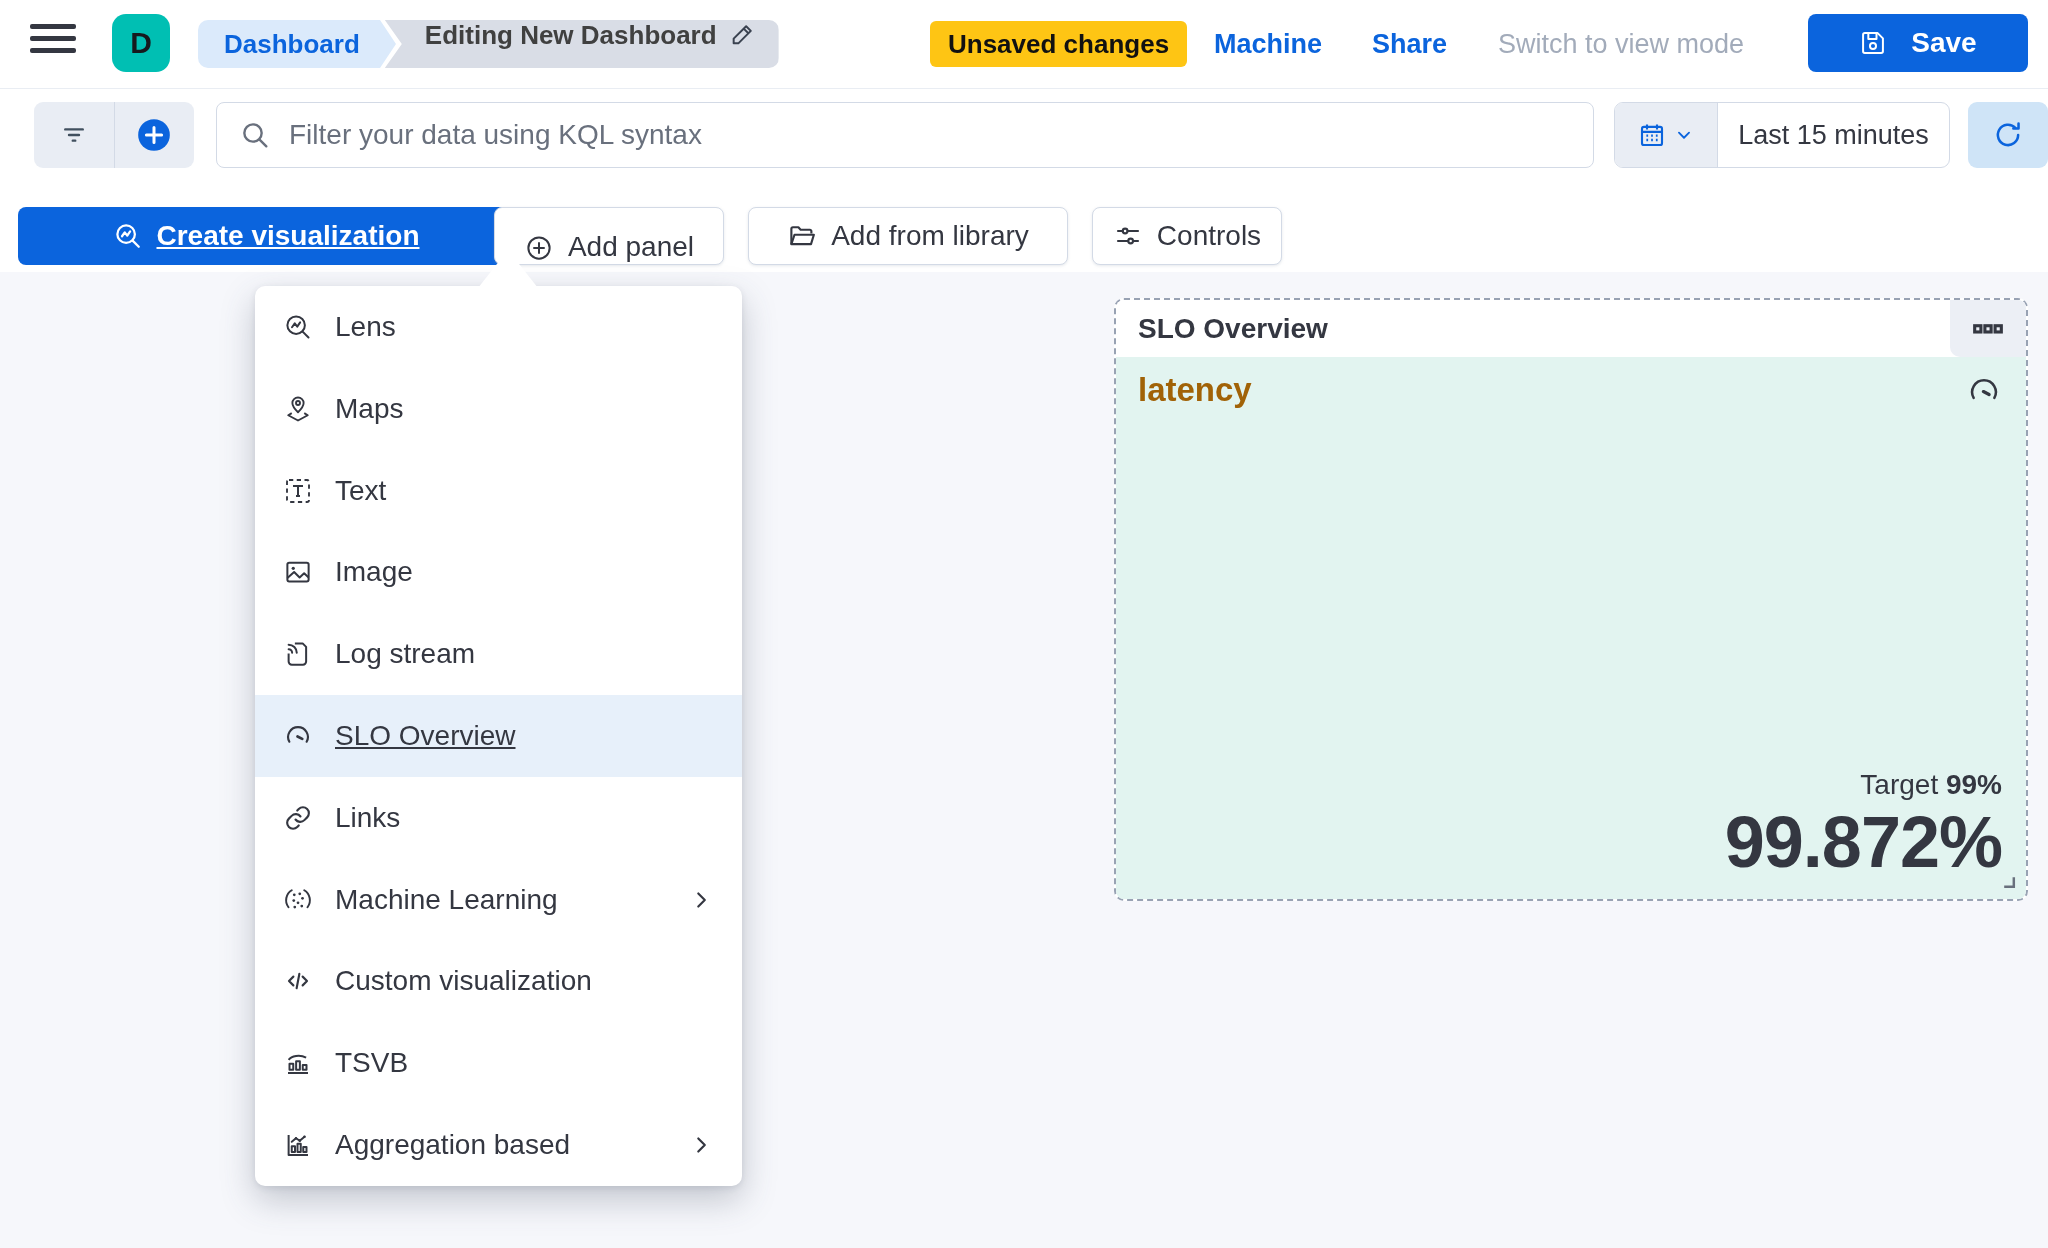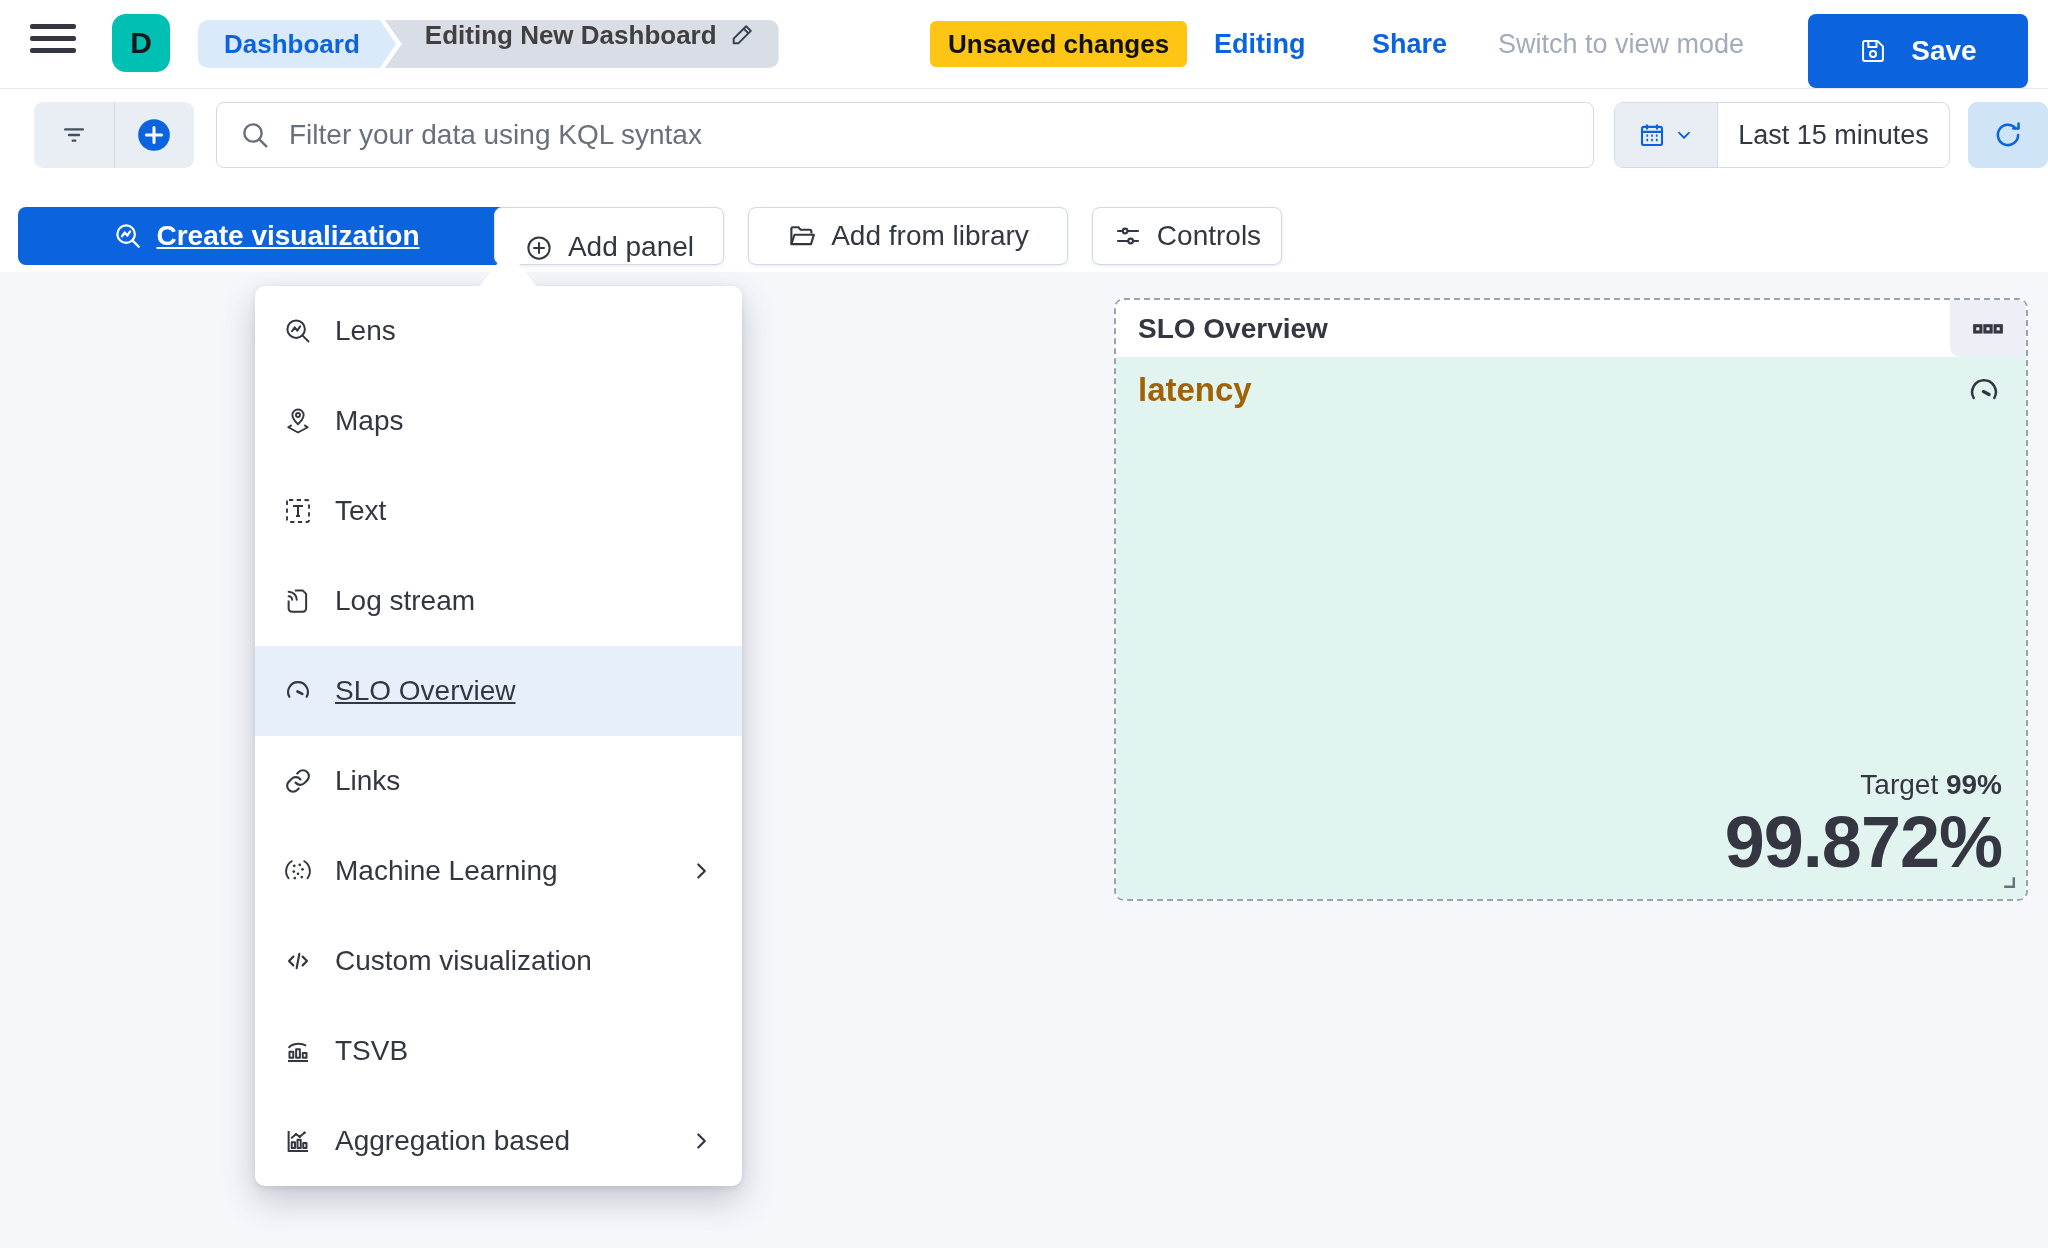--- a/index.html
+++ b/index.html
@@ -16,21 +16,21 @@
   .crumb1{position:relative;background:#DBEAFB;color:#0B64DD;font-size:26px;font-weight:600;display:flex;align-items:center;
     padding:0 20px 0 26px;border-radius:10px 0 0 10px;z-index:2;}
   .crumb1:after{content:"";position:absolute;right:-16px;top:0;border-top:24px solid transparent;border-bottom:24px solid transparent;border-left:16px solid #DBEAFB;}
   .crumb2wrap{margin-left:5px;border-radius:0 10px 10px 0;overflow:hidden;}
   .crumb2{height:48px;background:#D9DDE6;color:#404040;font-size:26px;font-weight:600;display:flex;align-items:flex-start;gap:12px;
     padding:0 22px 0 40px;clip-path:polygon(0 0,100% 0,100% 100%,0 100%,17px 50%);}
   .badge-unsaved{position:absolute;left:930px;top:21px;height:46px;background:#FEC514;color:#111;border-radius:6px;
     display:flex;align-items:center;padding:0 18px;font-size:26px;font-weight:600;}
   .hlink{position:absolute;top:0;height:88px;display:flex;align-items:center;font-size:27px;font-weight:600;color:#0B64DD;cursor:pointer;}
   .hlink.disabled{color:#A2ABBA;cursor:default;font-weight:500;}
-  .btn-save{position:absolute;left:1808px;top:14px;width:220px;height:74px;background:#0B64DD;border-radius:8px;color:#fff;
+  .btn-save{position:absolute;left:1808px;top:14px;width:220px;height:58px;background:#0B64DD;border-radius:8px;color:#fff;
     display:flex;align-items:center;justify-content:center;gap:24px;font-size:28px;font-weight:600;cursor:pointer;border:none;}
 
   
   .row2{position:absolute;left:16px;top:89px;width:2048px;height:118px;background:#fff;}
   .filter-group{position:absolute;left:18px;top:13px;width:160px;height:66px;background:#E9EDF4;border-radius:9px;display:flex;}
   .filter-cell{flex:1;display:flex;align-items:center;justify-content:center;cursor:pointer;}
   .filter-cell.first{border-right:1px solid #D3DAE6;}
   .kql{position:absolute;left:200px;top:13px;width:1378px;height:66px;background:#fff;border:1px solid #D3DAE6;border-radius:8px;
     display:flex;align-items:center;box-sizing:border-box;padding:0 10px 0 22px;gap:16px;}
   .kql input{flex:1;border:none;outline:none;font-size:28px;font-family:"Liberation Sans",sans-serif;color:#343741;background:transparent;}
@@ -109,21 +109,21 @@
               <path d="M14.7 5.3l4 4L8 20H4v-4L14.7 5.3z"></path>
                 <path d="M12.6 7.4l4 4"></path>
             </svg>
           </span>
         </div>
       </div>
     </div>
 
     <div class="badge-unsaved">Unsaved changes</div>
 
-    <div class="hlink" style="left:1214px;">Editing</div>
+    <div class="hlink" style="left:1214px;">Machine</div>
     <div class="hlink" style="left:1372px;">Share</div>
     <div class="hlink disabled" style="left:1498px;">Switch to view mode</div>
 
     <button class="btn-save">
       <span style="width:28px;height:28px;">
         <svg viewBox="0 0 24 24" fill="none" stroke="#fff" stroke-width="1.7" stroke-linejoin="round" style="width:28px;height:28px;">
           <path d="M5 3.5h11l4.5 4.5v11a1.5 1.5 0 0 1-1.5 1.5H5A1.5 1.5 0 0 1 3.5 19V5A1.5 1.5 0 0 1 5 3.5z"></path>
           <path d="M8 3.5v5h7v-5"></path>
             <circle cx="12" cy="14.5" r="2.6"></circle>
         </svg>
@@ -266,20 +266,30 @@
     <div class="menu-item">
       <span class="mi">
         <svg viewBox="0 0 24 24" fill="none" stroke="currentColor" stroke-width="1.5">
           <rect x="3.2" y="3.2" width="17.6" height="17.6" rx="1.6" stroke-dasharray="3.4 2.8"></rect>
           <path d="M8 8h8M12 8v8M10.4 16h3.2" stroke-width="1.6"></path>
         </svg>
       </span>
       <span class="mi-label">Text</span>
     </div>
 
+    <div class="menu-item">
+      <span class="mi">
+        <svg viewBox="0 0 24 24" fill="none" stroke="currentColor" stroke-width="1.6" stroke-linejoin="round">
+          <rect x="3.5" y="4.5" width="17" height="15" rx="1.5"></rect>
+          <circle cx="8.2" cy="9" r="1.3" fill="currentColor" stroke="none"></circle>
+          <path d="M3.5 16.8l5.4-4.8 4.4 4.4 3.6-3.4 3.6 3.4"></path>
+        </svg>
+      </span>
+      <span class="mi-label">Image</span>
+    </div>
 
     <div class="menu-item">
       <span class="mi">
         <svg viewBox="0 0 24 24" fill="none" stroke="currentColor" stroke-width="1.6" stroke-linejoin="round">
           <path d="M9.5 3.5h6.2l2.8 2.8V18a2.5 2.5 0 0 1-2.5 2.5H7A2.5 2.5 0 0 1 4.5 18v-6.5"></path>
           <path d="M4.5 4.5a6.5 6.5 0 0 1 6.5 6.5M4.5 8.2a2.8 2.8 0 0 1 2.8 2.8" stroke-linecap="round"></path>
         </svg>
       </span>
       <span class="mi-label">Log stream</span>
     </div>

